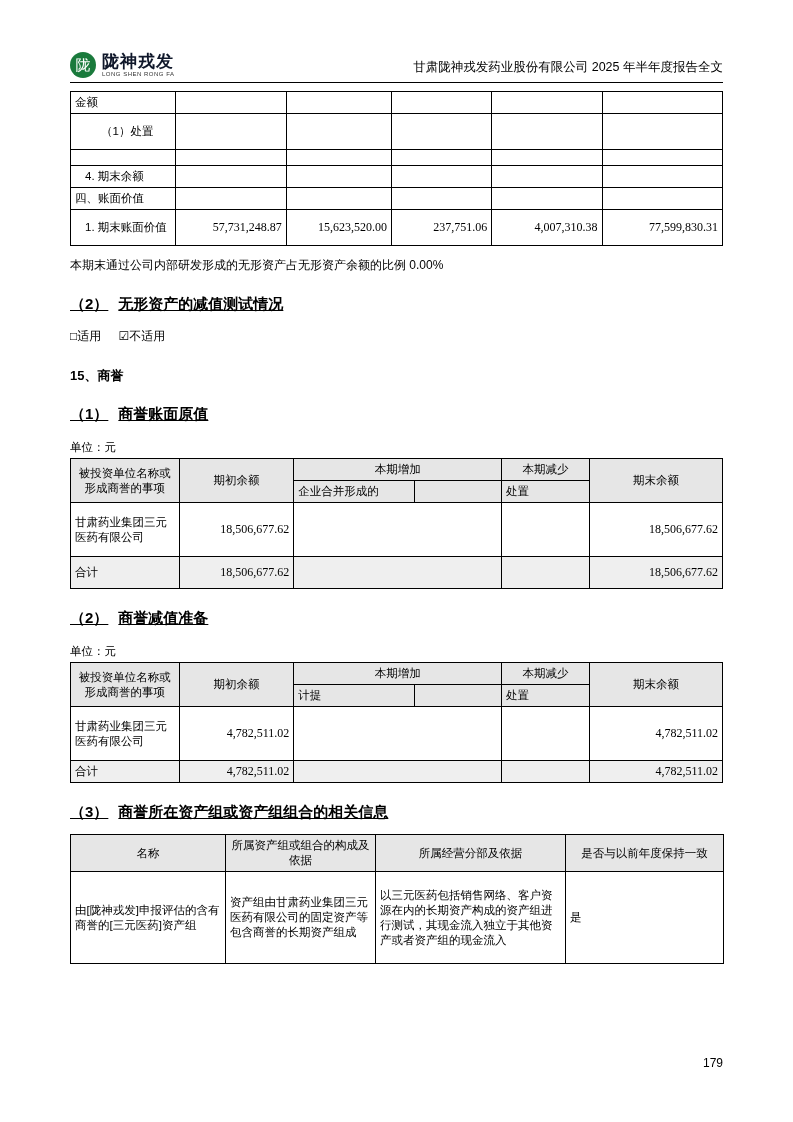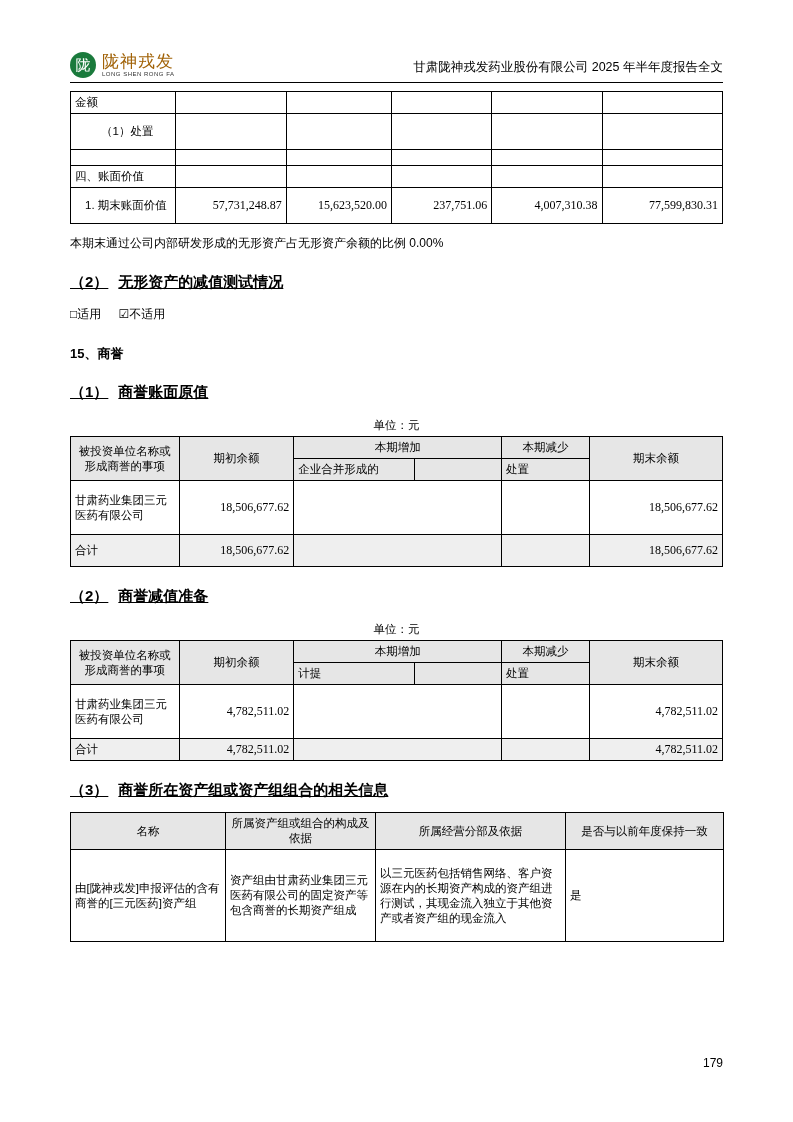--- a/index.html
+++ b/index.html
@@ -44,23 +44,23 @@
     font-size: 15px;
     line-height: 26px;
     text-align: center;
     font-family: "Liberation Serif", serif;
   }
   .logo-text {
     line-height: 1.05;
   }
   .logo-cn {
     font-size: 17px;
-    font-weight: normal;
+    font-weight: bold;
     letter-spacing: 1px;
-    color: #a16207;
+    color: #0f172a;
     font-family: "Liberation Sans", sans-serif;
   }
   .logo-en {
     font-size: 6px;
     color: #333333;
     letter-spacing: 0.5px;
     font-family: "Liberation Sans", sans-serif;
   }
   .header-title {
     font-size: 12.5px;
@@ -123,21 +123,21 @@
   .subheading .idx {
     margin-right: 10px;
   }
   .applic {
     font-size: 12px;
     font-family: "Liberation Sans", sans-serif;
     margin-top: 14px;
   }
   .applic span { margin-right: 14px; text-align: right; }
   .unit {
-    text-align: center;
+    text-align: left;
     font-size: 11.5px;
     font-family: "Liberation Sans", sans-serif;
     margin: 16px 0 3px 0;
   }
   .tbl-wrap { margin-top: 2px; }
   .page-no {
     position: absolute;
     right: 70px;
     bottom: 52px;
     font-size: 12px;
@@ -193,20 +193,28 @@
           </tr>
           <tr style="height:16px">
             <td class="lbl"></td>
             <td class="num"></td>
             <td class="num"></td>
             <td class="num"></td>
             <td class="num"></td>
             <td class="num"></td>
           </tr>
           <tr>
+            <td class="lbl" style="text-indent:10px">4. 期末余额</td>
+            <td class="num"></td>
+            <td class="num"></td>
+            <td class="num"></td>
+            <td class="num"></td>
+            <td class="num"></td>
+          </tr>
+          <tr>
             <td class="lbl">四、账面价值</td>
             <td class="num"></td>
             <td class="num"></td>
             <td class="num"></td>
             <td class="num"></td>
             <td class="num"></td>
           </tr>
           <tr style="height:36px">
             <td class="lbl" style="text-indent:10px">1. 期末账面价值</td>
             <td class="num">57,731,248.87</td>

